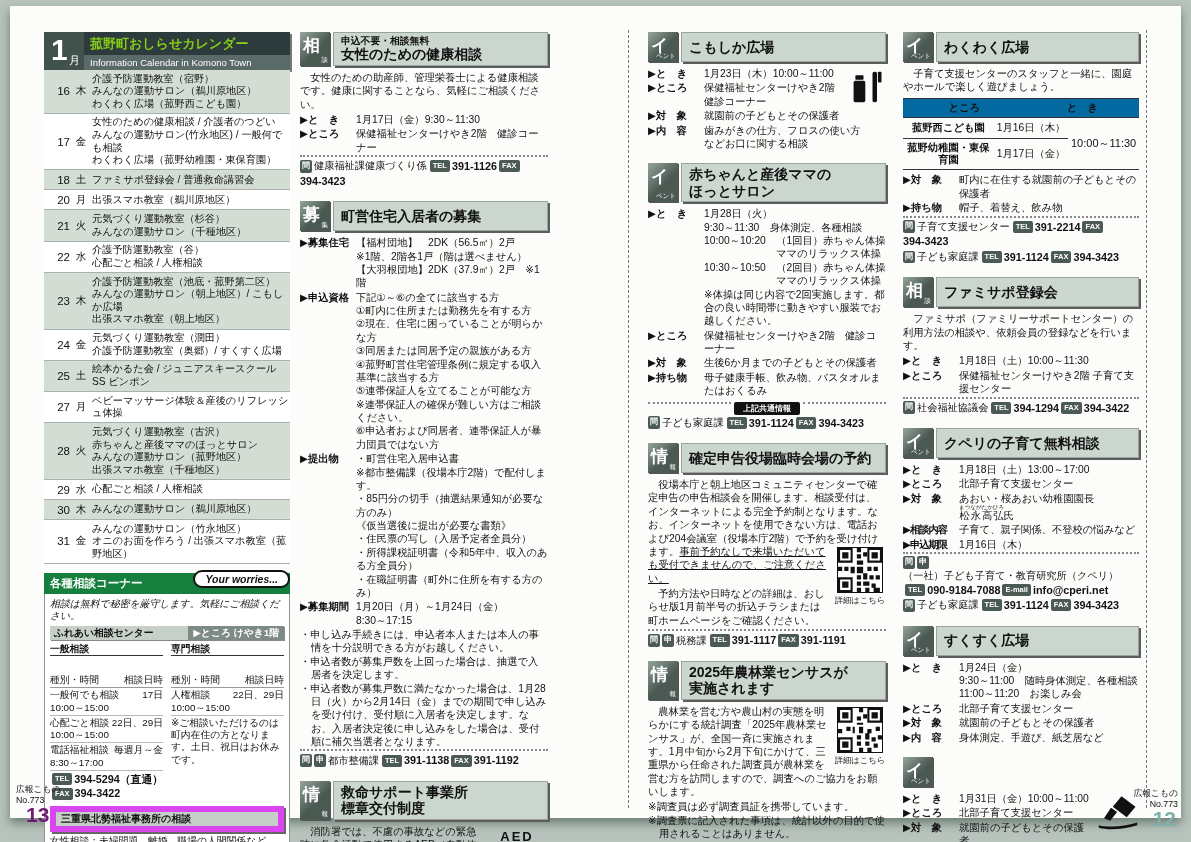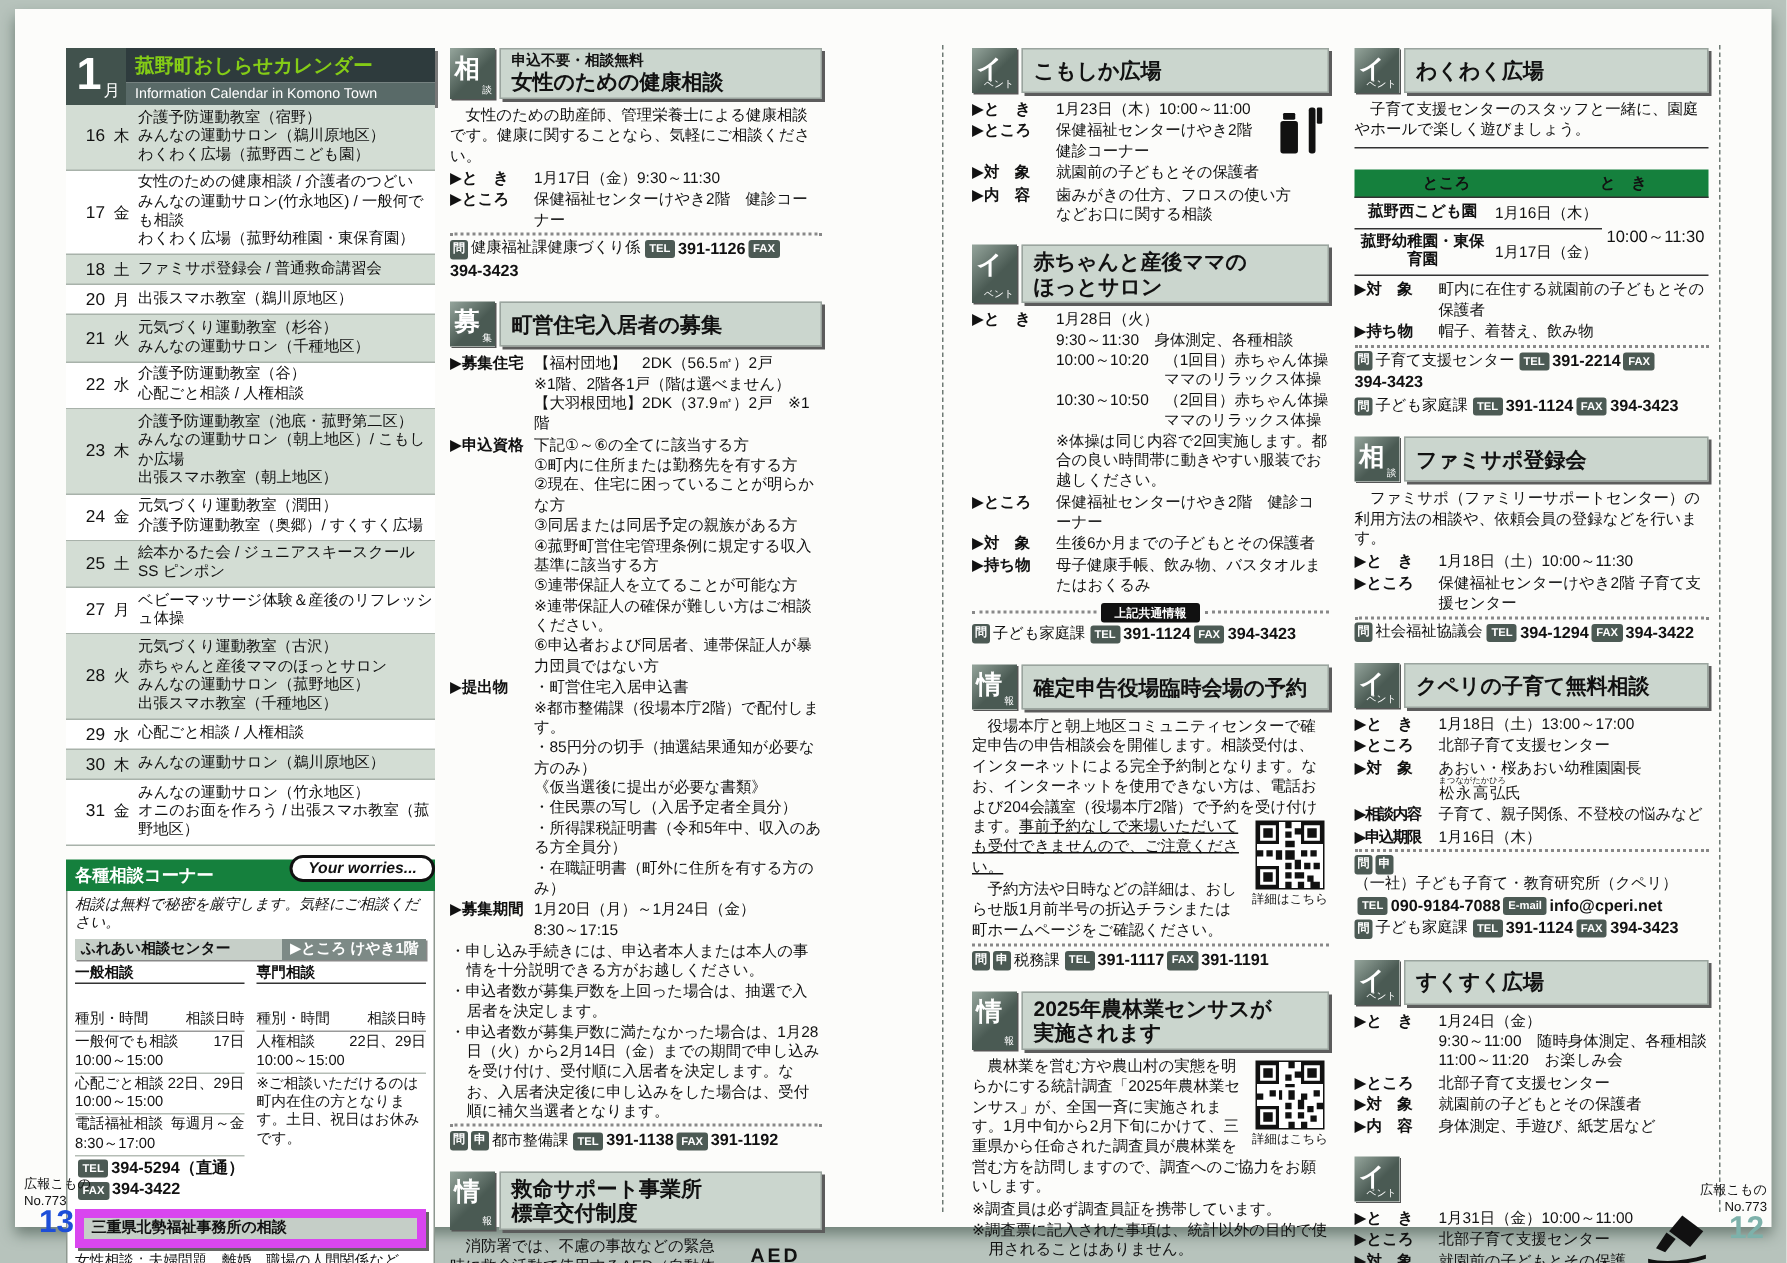--- a/index.html
+++ b/index.html
@@ -57,50 +57,50 @@
           padding:2px 7px;display:flex;flex-direction:column;justify-content:center;}
   .kick{font-size:9.8px;font-weight:bold;line-height:1.15;}
   .t{font-size:14px;font-weight:bold;line-height:1.18;}
   .p{font-size:10.3px;line-height:1.3;text-indent:1em;margin:2px 0;}
   .r{display:flex;font-size:10.3px;line-height:1.3;margin:1px 0;}
   .lb{flex:none;width:56px;font-weight:bold;}
   .v{flex:1;}
   .nt{font-size:10.3px;line-height:1.3;padding-left:11px;text-indent:-11px;}
   .ul{text-decoration:underline;}
   .divdot{border-top:2px dotted #888;margin-top:4px;padding-top:2px;}
-  .common{display:flex;align-items:center;margin-top:4px;margin-bottom:1px;}
+  .common{display:flex;align-items:flex-start;margin-top:4px;margin-bottom:1px;}
   .common .ln{flex:1;border-top:2px dotted #888;}
   .common .pill{background:#111;color:#fff;font-size:8px;font-weight:bold;padding:1px 9px;border-radius:2px;margin:0 3px;}
   .ct{font-size:10.2px;margin-top:1px;display:flex;flex-wrap:wrap;align-items:center;line-height:1.35;}
   .tg{background:#4c5a54;color:#fff;font-size:8px;font-weight:bold;padding:1px 2px;border-radius:2px;margin-right:2px;flex:none;}
   .kb{background:#4c5a54;color:#fff;font-size:7.5px;font-weight:bold;padding:1px 3px;border-radius:2px;margin:0 2px;flex:none;}
   .num{font-weight:bold;font-size:10.8px;}
   .cnm{margin-right:1px;}
   
   .qrwrap{float:right;width:52px;text-align:center;margin:2px 0 2px 5px;}
   .qrsvg{width:44px;height:44px;border:1px solid #111;display:block;margin:0 auto;}
   .qrcap{font-size:8.3px;}
   .aed{float:right;width:62px;text-align:center;margin:4px 0 0 6px;}
   .aed-t{font-weight:bold;font-size:13px;letter-spacing:2px;}
   .icn{float:right;margin:2px 0 0 6px;}
   
   .wtab{border-top:1px solid #333;margin:4px 0 3px;font-size:10.3px;}
-  .wth{background:#15803d;display:flex;border-bottom:1px solid #333;padding:2px 0;font-weight:bold;margin-top:14px;}
+  .wth{background:#0369a1;display:flex;border-bottom:1px solid #333;padding:2px 0;font-weight:bold;}
   .wth span:first-child{width:52%;text-align:center;}
   .wth span:last-child{flex:1;text-align:center;}
   .wbody{display:flex;border-bottom:1px solid #333;align-items:stretch;}
   .wleft{width:70%;}
   .wr{display:flex;align-items:center;padding:3px 0;}
   .wr+.wr{border-top:1px solid #333;}
   .wp{width:55%;text-align:center;font-weight:bold;line-height:1.2;}
   .wd{flex:1;text-align:center;}
   .wtime{flex:1;display:flex;align-items:center;justify-content:center;font-size:11px;}
   
   .footL{position:absolute;left:16px;top:784px;font-size:8.8px;line-height:1.25;}
-  .pageL{position:absolute;left:26px;top:803px;font-size:21px;font-weight:bold;color:#1d4ed8;}
+  .pageL{position:absolute;left:26px;top:803px;font-size:21px;font-weight:bold;color:#701a75;}
   .footR{position:absolute;right:13px;top:788px;font-size:8.8px;line-height:1.25;text-align:right;}
   .pageR{position:absolute;right:15px;top:807px;font-size:21px;font-weight:bold;color:#7db1aa;}
   rt{font-size:5.5px;}
 </style>
 </head>
 <body>
 
 <div class="sheet"></div>
 <div class="dashline" style="left:628px"></div>
 <div class="dashline" style="left:1146px"></div>

